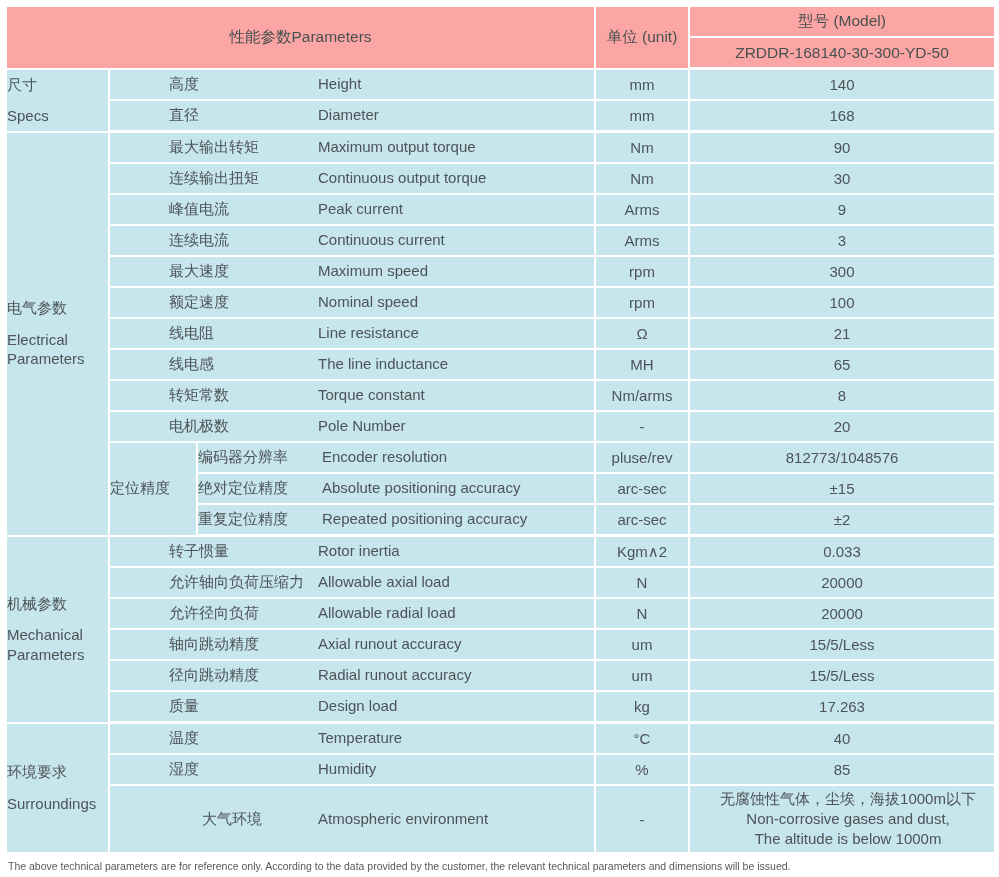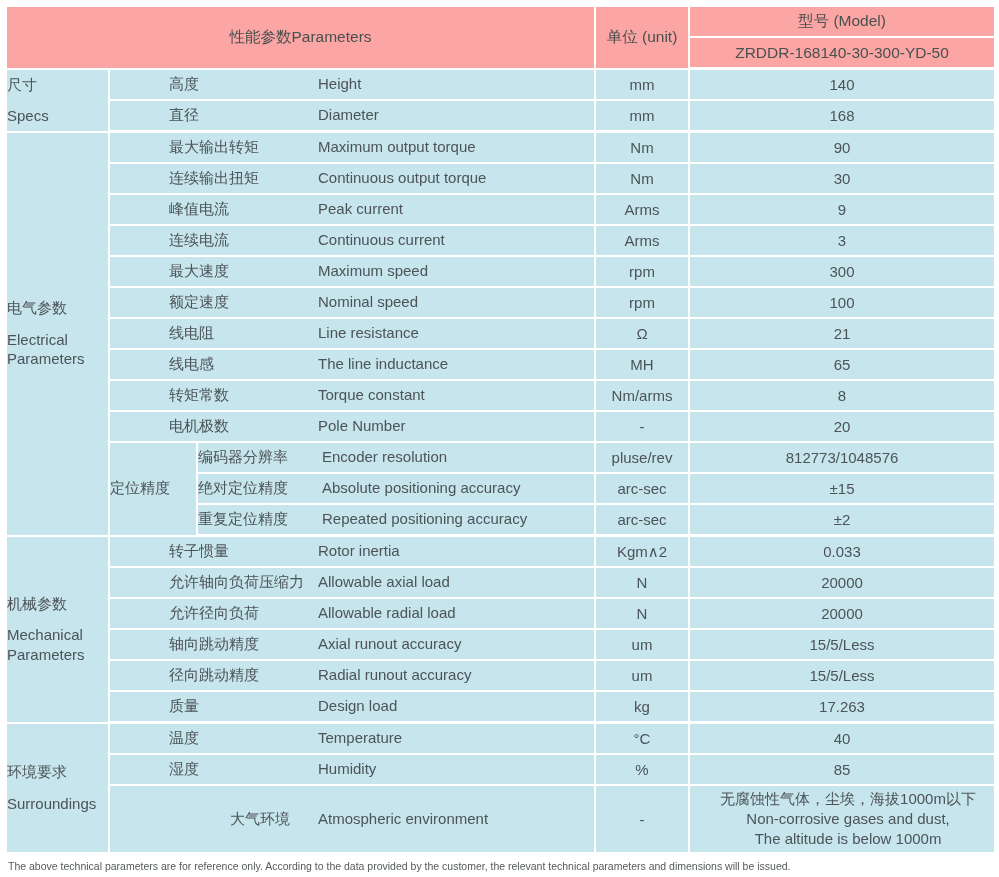--- a/index.html
+++ b/index.html
@@ -44,21 +44,21 @@
   td.label-sub .zh-sub {
     display:inline-block; box-sizing:border-box;
     width:124px; 
   }
   td.group { text-align:left; }
   td.unit, td.val { text-align:center; }
   tr.sect-end td { border-bottom-width:3px; }
   tr.atmo td { height:66px; }
   td.label-atmo .zh {
     display:inline-block; box-sizing:border-box;
-    width:208px; padding-left:120px;
+    width:208px; padding-left:92px;
   }
   td.val-multi { line-height:1.32; white-space:normal; }
   td.val-multi span { display:block; text-align:center;margin-left:12px; }
   .notes {
     padding:5px 2px 0 3px;
     font-size:10.5px;
     line-height:1.45;
     color:#555a5c;
   }
   .notes .note-line { display:block; }

